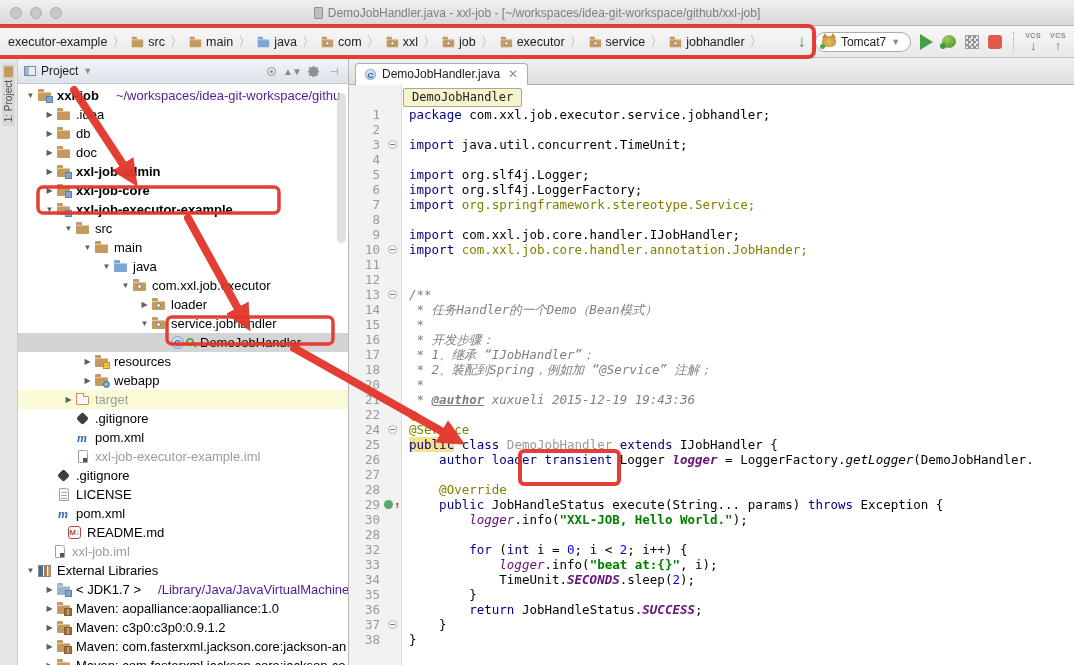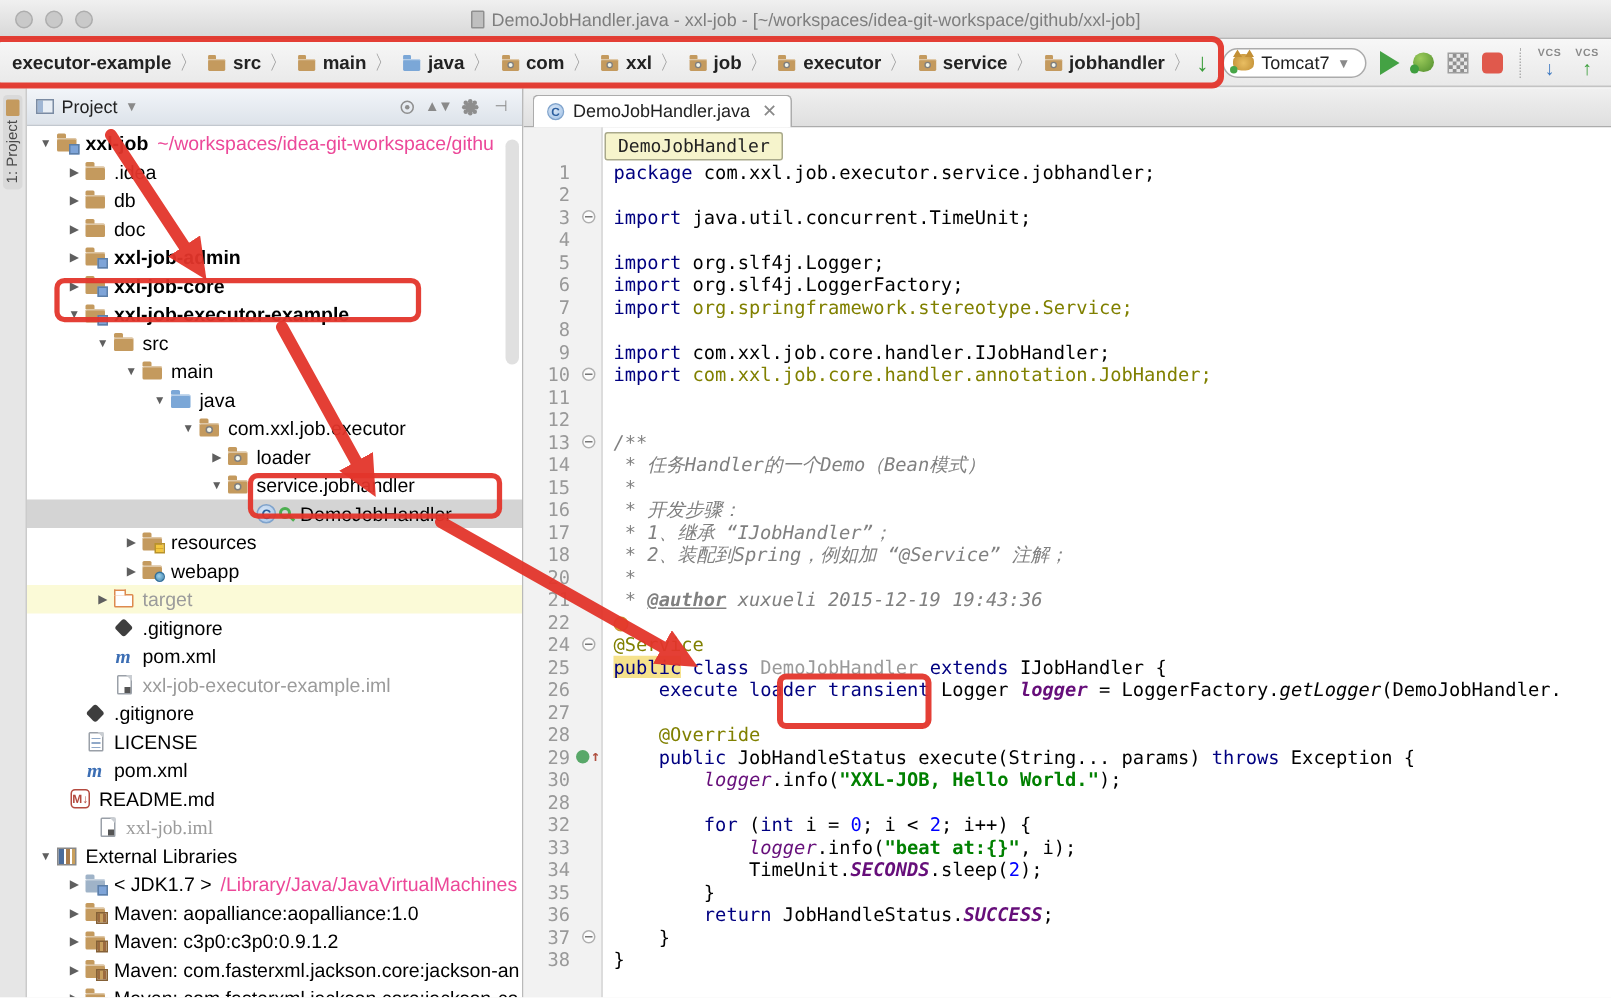--- a/index.html
+++ b/index.html
@@ -9,21 +9,21 @@
   
   .titlebar{height:26px;background:linear-gradient(#F0F0F0,#D8D8D8);border-bottom:1px solid #B6B6B6;display:flex;align-items:center;position:relative}
   .lights{display:flex;gap:8px;margin-left:10px}
   .light{width:12px;height:12px;border-radius:50%;background:#C9C9C9;border:1px solid #ADADAD}
   .title-wrap{position:absolute;left:0;right:0;text-align:center;color:#7E7E7E;font-size:12px;display:flex;justify-content:center;align-items:center;gap:5px}
   .doc-ico{width:9px;height:12px;background:#BFBFBF;border:1px solid #8F8F8F;border-radius:1px;display:inline-block}
 
   
   .crumbbar{height:32px;background:linear-gradient(#F7F7F7,#E9E9E9);border-bottom:1px solid #C3C3C3;display:flex;align-items:center;padding:0 8px;white-space:nowrap}
   .crumbs{display:flex;align-items:center;flex:1;overflow:hidden}
-  .crumb{display:flex;gap:4px;font-size:12.5px;font-weight:bold;color:#222}
+  .crumb{display:flex;gap:4px;font-size:12.5px;font-weight:normal;color:#222}
   .chev{color:#9A9A9A;font-size:13px;margin:0 5px;font-weight:normal}
   .nav-right{display:flex;align-items:center;gap:9px;margin-left:8px}
   .dl-arrow{color:#3B9E3B;font-size:17px;font-weight:bold;line-height:1}
   .combo{display:flex;align-items:center;gap:5px;background:#FFF;border:1px solid #ABABAB;border-radius:13px;padding:2px 10px 2px 6px;font-size:12px;color:#222}
   .cat{width:14px;height:11px;background:radial-gradient(circle at 50% 55%,#E9BE62,#BE8B31);border-radius:45% 45% 40% 40%;position:relative}
   .cat::before,.cat::after{content:"";position:absolute;top:-3px;border-left:3px solid transparent;border-right:3px solid transparent;border-bottom:5px solid #C28F35}
   .cat::before{left:0}.cat::after{right:0}
   .cat i{position:absolute;left:-2px;bottom:-2px;width:5px;height:5px;border-radius:50%;background:#48A648}
   .caret-down{color:#8A8A8A;font-size:9px}
   .play{width:0;height:0;border-left:13px solid #44A244;border-top:8px solid transparent;border-bottom:8px solid transparent}
@@ -55,21 +55,21 @@
   .gear{width:7px;height:7px;background:#8E8E8E;border-radius:50%;box-shadow:0 -4px 0 -2px #8E8E8E,0 4px 0 -2px #8E8E8E,-4px 0 0 -2px #8E8E8E,4px 0 0 -2px #8E8E8E,-3px -3px 0 -2px #8E8E8E,3px 3px 0 -2px #8E8E8E,-3px 3px 0 -2px #8E8E8E,3px -3px 0 -2px #8E8E8E}
   .collapse-ic{font-size:10px}
   .tree{flex:1;overflow:hidden;padding-top:2px;position:relative}
   .trow{height:19px;display:flex;align-items:center;white-space:nowrap;font-size:13px;color:#000;overflow:hidden}
   .trow.sel{background:#D4D4D4}
   .trow.yrow{background:#FBFAD7}
   .arr{width:13px;flex:none;font-size:8px;color:#5F5F5F;text-align:center}
   .tlabel{margin-left:4px}
   .tlabel.b{font-weight:bold}
   .tlabel.gry{color:#9B9B9B}
-  .tsuffix{color:#ec4899;margin-left:6px}
+  .tsuffix{color:#4c1d95;margin-left:17px}
   .pscroll{position:absolute;right:2px;top:34px;width:9px;height:150px;background:#CFCFCF;border-radius:5px;opacity:.65}
 
   
   .ico{position:relative;display:inline-block;width:16px;height:16px;flex:none}
   .ico.sm{width:14px;height:14px;transform:scale(.88);transform-origin:center}
   .f-base{position:absolute;left:1px;top:4px;width:13px;height:9px;background:#C49A5E;border-radius:1px;box-shadow:inset 0 1px 0 rgba(255,255,255,.45)}
   .f-base::before{content:"";position:absolute;left:0;top:-3px;width:6px;height:3px;background:#C49A5E;border-radius:1px 1px 0 0}
   .f-src{background:#7BA7D7}.f-src::before{background:#7BA7D7}
   .f-jdk{background:#9FB3C8}.f-jdk::before{background:#9FB3C8}
   .f-excl{position:absolute;left:1px;top:4px;width:13px;height:9px;background:#FFF;border:1px solid #DD8A4E;border-radius:1px}
@@ -438,28 +438,28 @@
             </span>
             <span class="tlabel">LICENSE</span>
           </div>
           <div class="trow" style="padding-left: 25px;">
             <span class="arr"></span>
             <span class="ico">
               <span class="i-maven"></span>
             </span>
             <span class="tlabel">pom.xml</span>
           </div>
-          <div class="trow" style="padding-left: 15px;">
+          <div class="trow" style="padding-left: 36px;">
             <span class="arr"></span>
             <span class="ico">
               <span class="i-md"></span>
             </span>
             <span class="tlabel">README.md</span>
           </div>
-          <div class="trow" style="padding-left: 33px; font-family: Liberation Serif, serif;">
+          <div class="trow" style="padding-left: 21px;">
             <span class="arr"></span>
             <span class="ico">
               <span class="i-file i-iml"></span>
             </span>
             <span class="tlabel gry">xxl-job.iml</span>
           </div>
           <div class="trow" style="padding-left: 6px;">
             <span class="arr">▼</span>
             <span class="ico">
               <span class="i-lib"></span>
@@ -643,21 +643,21 @@
               <span class="ctext"><span class="ta">@Service</span></span>
             </div>
             <div class="cl">
               <span class="lnum">25</span>
               <span class="lmark"></span>
               <span class="ctext"><span class="tk thl">public</span><span> </span><span class="tk">class</span><span> </span><span class="tg">DemoJobHandler</span><span> </span><span class="tk">extends</span><span> IJobHandler {</span></span>
             </div>
             <div class="cl">
               <span class="lnum">26</span>
               <span class="lmark"></span>
-              <span class="ctext"><span>    </span><span class="tk">execute</span><span> </span><span class="tk">loader</span><span> </span><span class="tk">transient</span><span> Logger </span><span class="tsf">logger</span><span> = LoggerFactory.</span><span class="tm">getLogger</span><span>(DemoJobHandler.</span></span>
+              <span class="ctext"><span>    </span><span class="tk">author</span><span> </span><span class="tk">loader</span><span> </span><span class="tk">transient</span><span> Logger </span><span class="tsf">logger</span><span> = LoggerFactory.</span><span class="tm">getLogger</span><span>(DemoJobHandler.</span></span>
             </div>
             <div class="cl">
               <span class="lnum">27</span>
               <span class="lmark"></span>
               <span class="ctext"></span>
             </div>
             <div class="cl">
               <span class="lnum">28</span>
               <span class="lmark"></span>
               <span class="ctext"><span>    </span><span class="ta">@Override</span></span>

